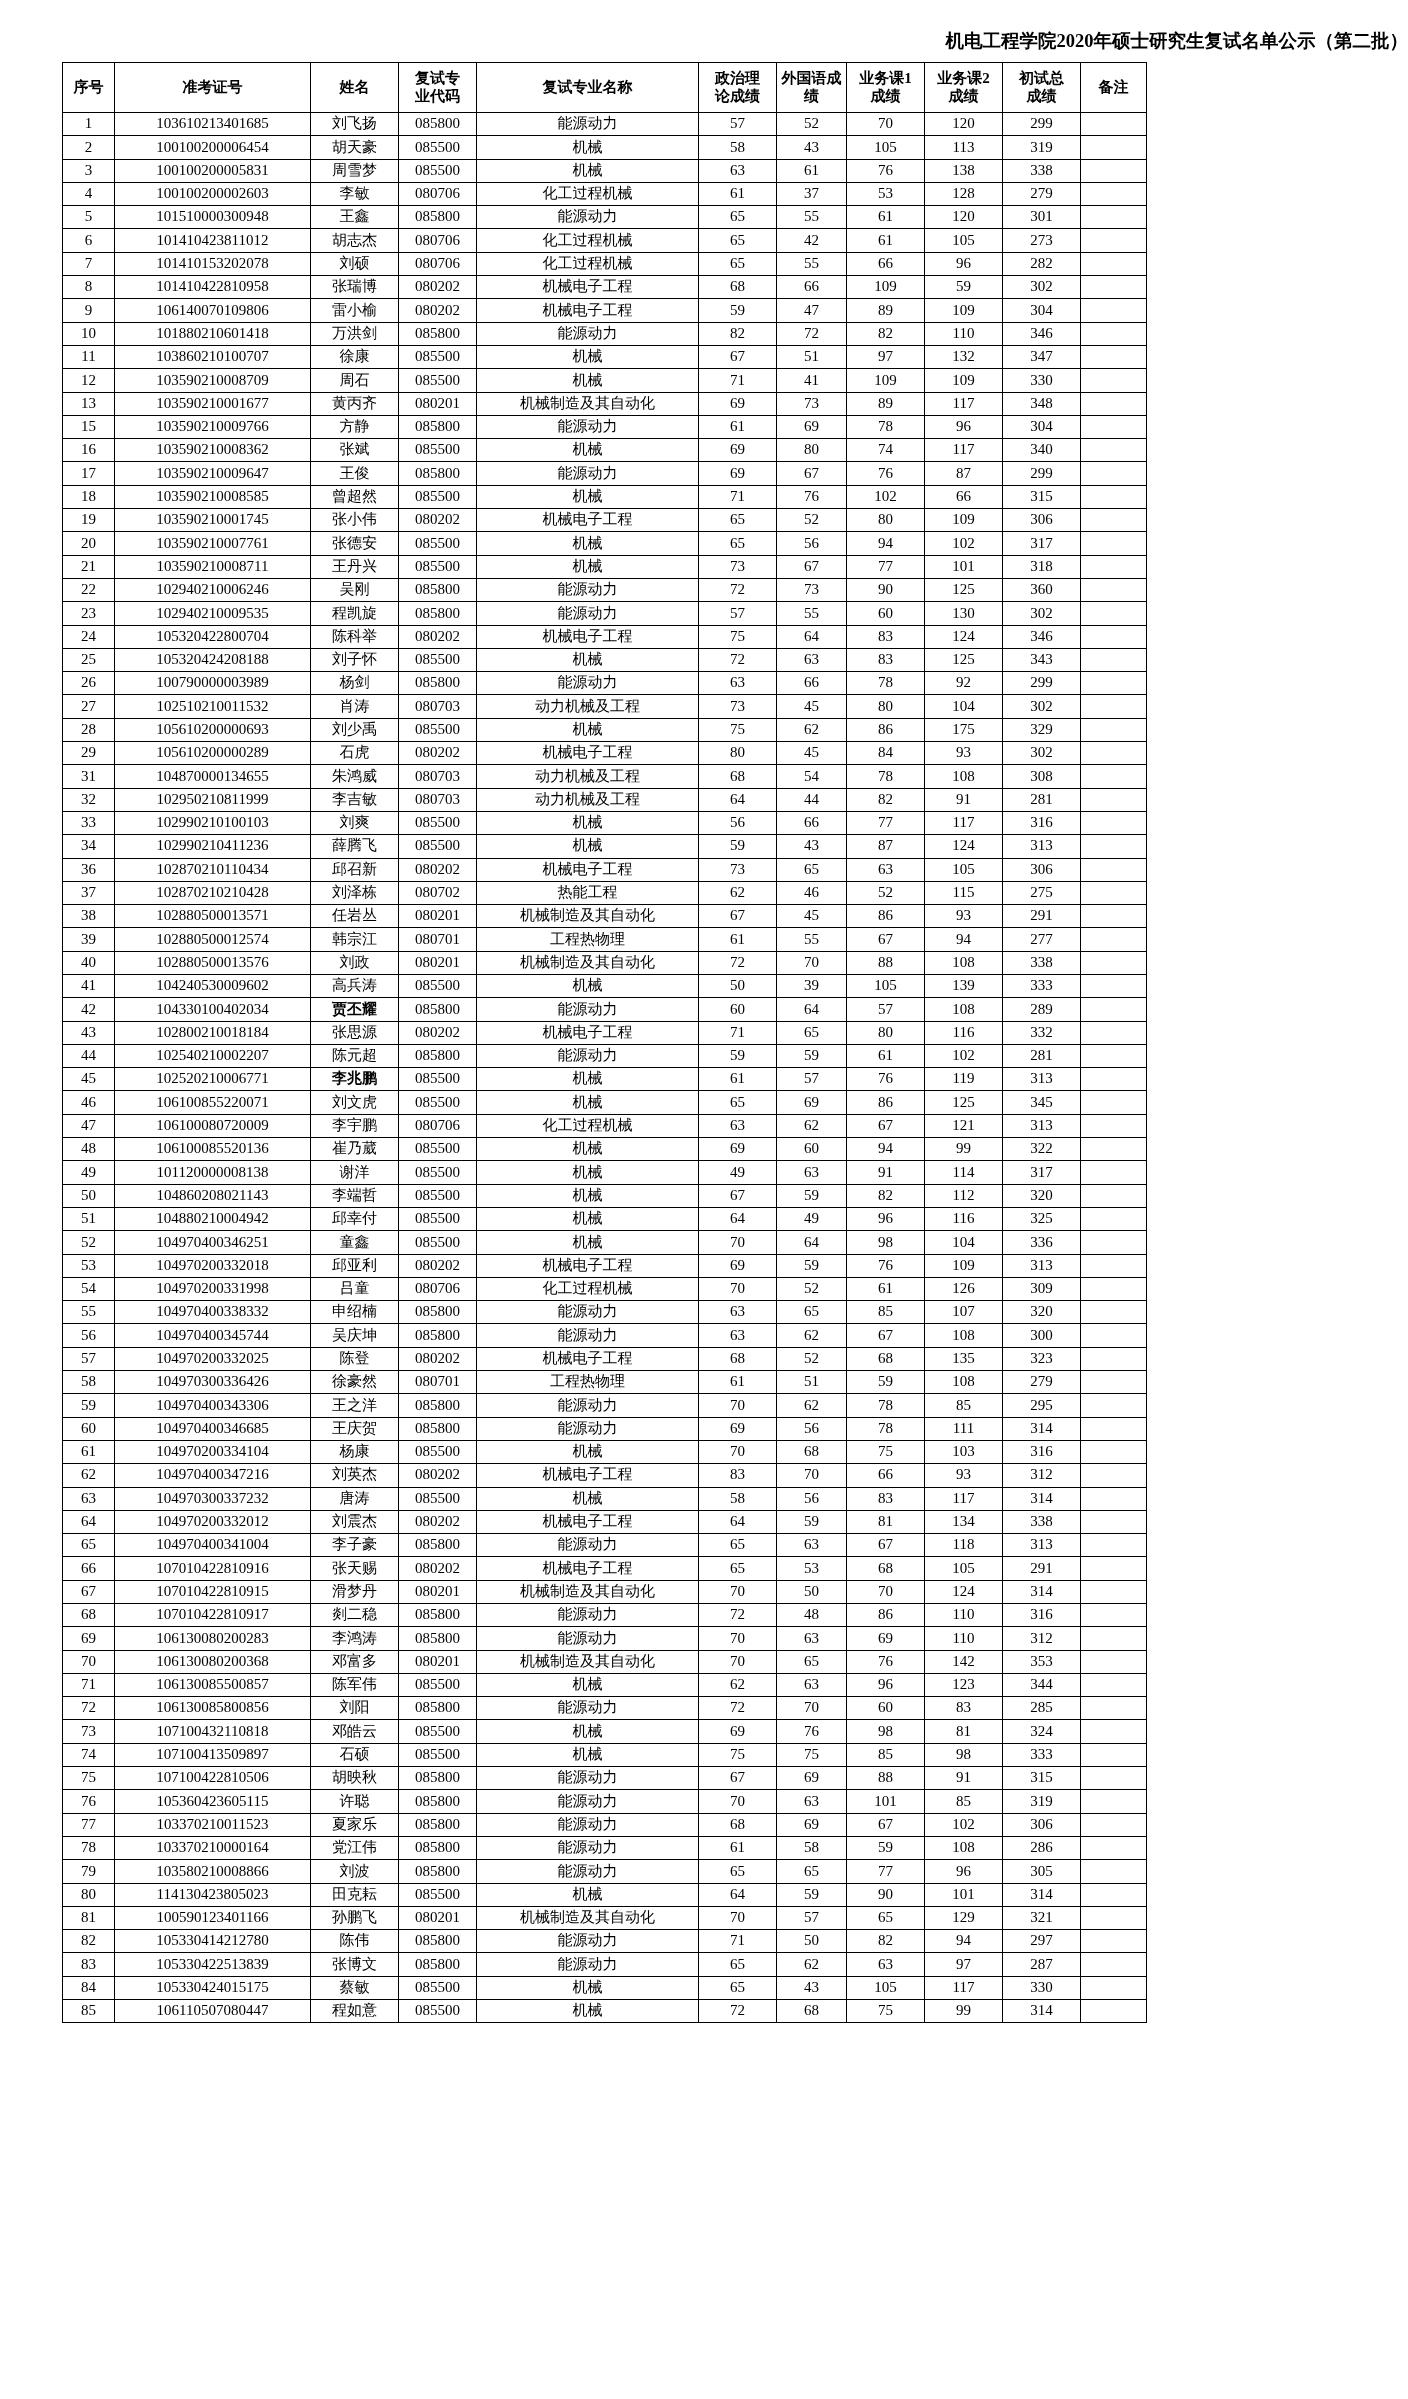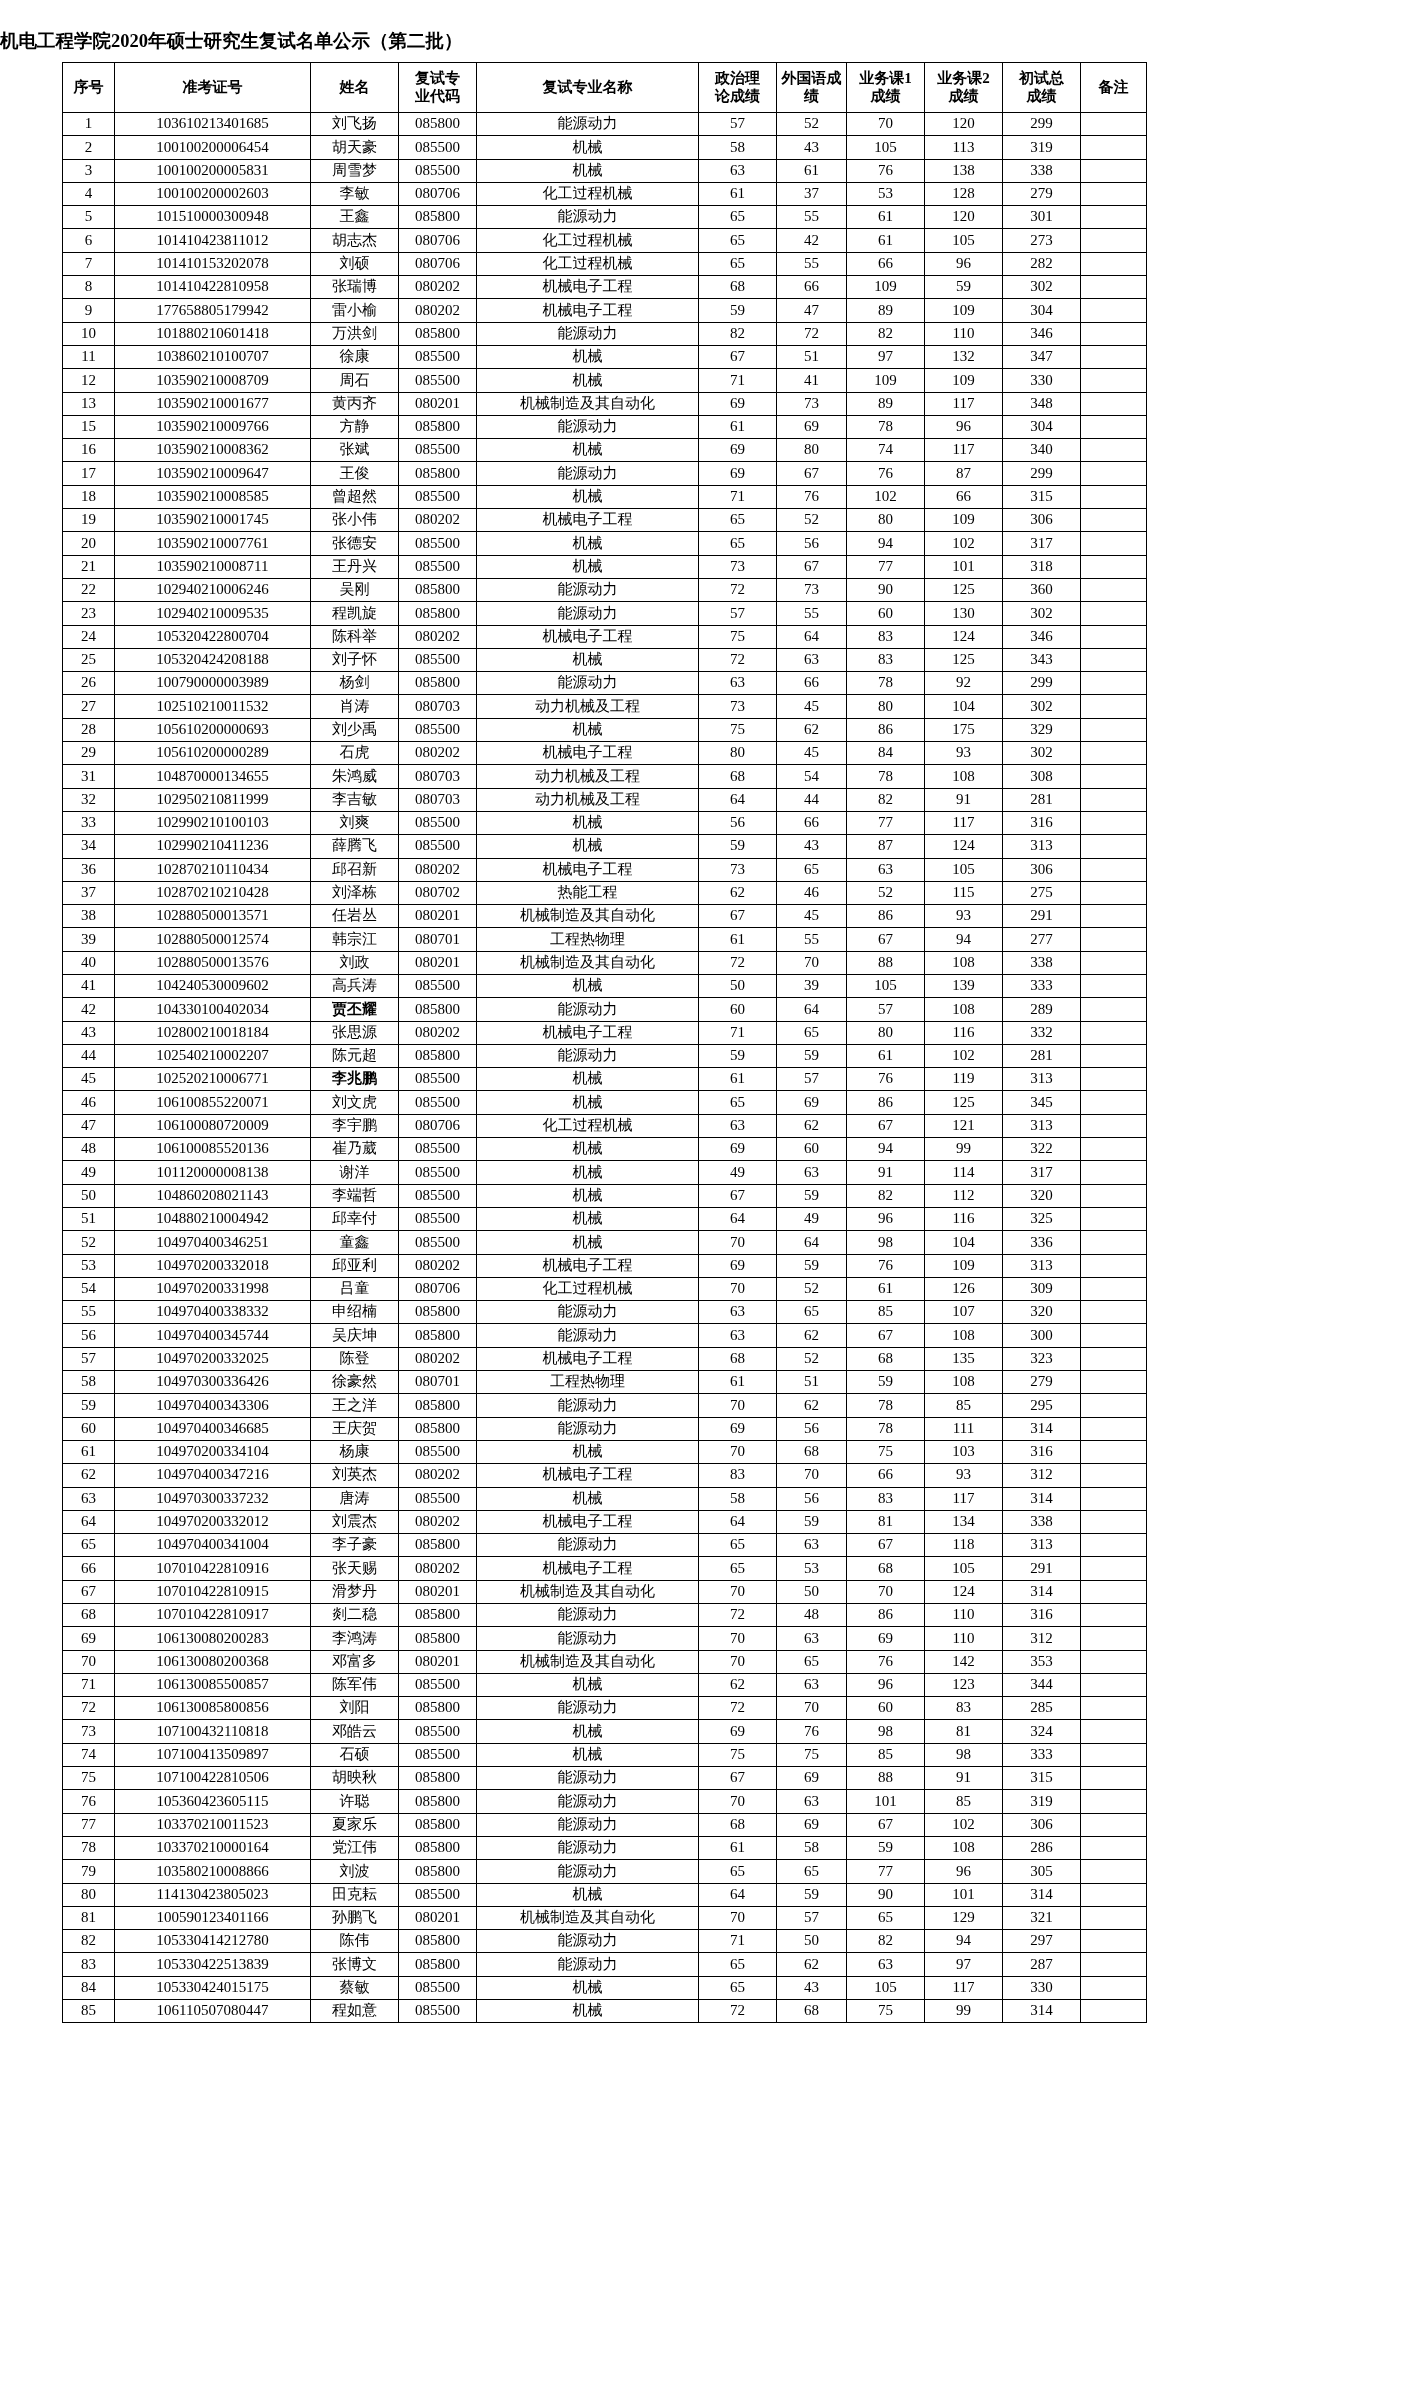--- a/index.html
+++ b/index.html
@@ -15,21 +15,21 @@
     overflow: hidden;
   }
   .page {
     position: relative;
     width: 1408px;
     height: 2399px;
     box-sizing: border-box;
     padding: 0;
   }
   .doc-title {
-    text-align: left;
+    text-align: right;
     font-size: 18.5px;
     font-weight: bold;
     letter-spacing: 0px;
     padding-top: 28px;
     padding-bottom: 9px;
     font-family: "Liberation Serif", "DejaVu Serif", serif;
   }
   .table-wrap {
     padding: 0 62px 0 62px;
   }
@@ -245,21 +245,21 @@
             <td>机械电子工程</td>
             <td>68</td>
             <td>66</td>
             <td>109</td>
             <td>59</td>
             <td>302</td>
             <td></td>
           </tr>
           <tr>
             <td>9</td>
-            <td>177658805179942</td>
+            <td>106140070109806</td>
             <td>雷小榆</td>
             <td>080202</td>
             <td>机械电子工程</td>
             <td>59</td>
             <td>47</td>
             <td>89</td>
             <td>109</td>
             <td>304</td>
             <td></td>
           </tr>

